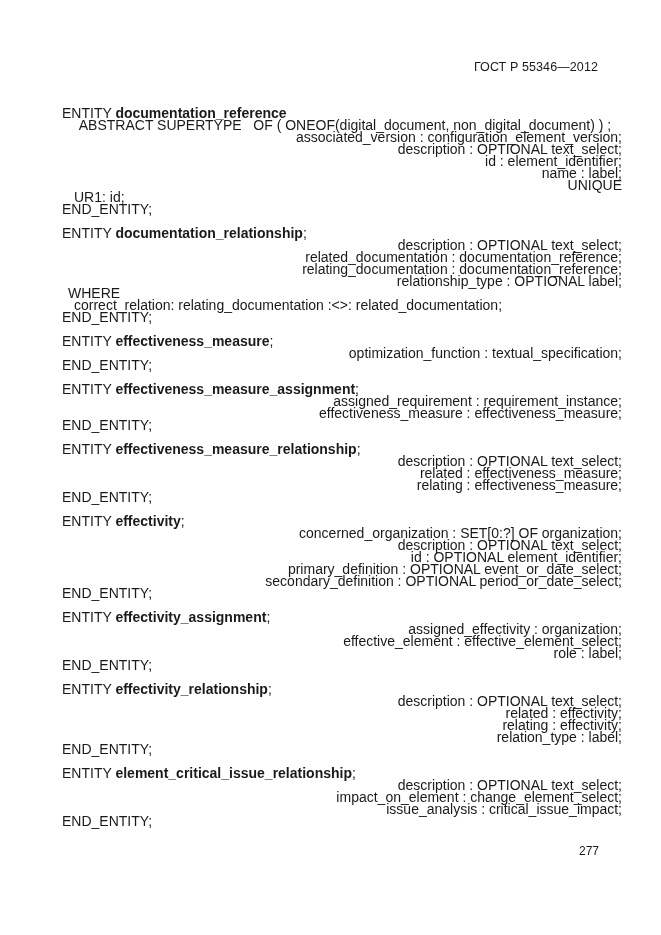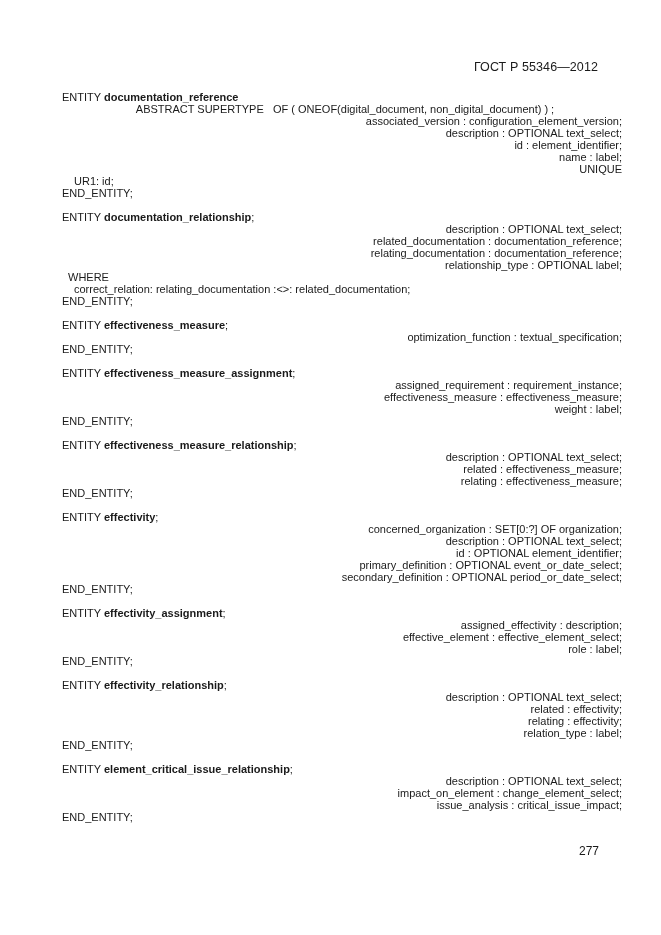--- a/index.html
+++ b/index.html
@@ -1,19 +1,19 @@
 <!DOCTYPE html>
 <html><head>
   <meta charset="utf-8">
   <style>
     html, body { margin: 0; padding: 0; background: #ffffff; }
     body { width: 661px; height: 935px; position: relative; overflow: hidden;
            font-family: "Liberation Sans", sans-serif; color: #1a1a1a; }
     .header { position: absolute; top: 60px; right: 63px; font-weight: normal; font-size: 12.5px; letter-spacing: 0.1px; }
-    .content { position: absolute; left: 62px; top: 91px; width: 560px; font-size: 11px; line-height: 12px; }
+    .content { position: absolute; left: 62px; top: 107px; width: 560px; font-size: 14px; line-height: 12px; }
     .entity { margin: 0 0 12px 0; }
     .line { white-space: pre; height: 12px; }
     .kw { }
     .name { font-weight: bold; }
     .attr { padding-left: 9px; text-align: right; }
     .sub { padding-left: 6px; }
     .sub2 { padding-left: 12px; }
     .ind1 { padding-left: 6px; text-align: center; }
     .pagenum { position: absolute; left: 579px; top: 844px; font-size: 12px; }
   </style>
@@ -46,42 +46,41 @@
     </div>
     <div class="entity">
       <div class="line"><span class="kw">ENTITY </span><span class="name">effectiveness_measure</span><span>;</span></div>
       <div class="line attr">optimization_function : textual_specification;</div>
       <div class="line">END_ENTITY;</div>
     </div>
     <div class="entity">
       <div class="line"><span class="kw">ENTITY </span><span class="name">effectiveness_measure_assignment</span><span>;</span></div>
       <div class="line attr">assigned_requirement : requirement_instance;</div>
       <div class="line attr">effectiveness_measure : effectiveness_measure;</div>
-      <div class="line attr">weight : label;</div>
       <div class="line">END_ENTITY;</div>
     </div>
     <div class="entity">
       <div class="line"><span class="kw">ENTITY </span><span class="name">effectiveness_measure_relationship</span><span>;</span></div>
       <div class="line attr">description : OPTIONAL text_select;</div>
       <div class="line attr">related : effectiveness_measure;</div>
       <div class="line attr">relating : effectiveness_measure;</div>
       <div class="line">END_ENTITY;</div>
     </div>
     <div class="entity">
       <div class="line"><span class="kw">ENTITY </span><span class="name">effectivity</span><span>;</span></div>
       <div class="line attr">concerned_organization : SET[0:?] OF organization;</div>
       <div class="line attr">description : OPTIONAL text_select;</div>
       <div class="line attr">id : OPTIONAL element_identifier;</div>
       <div class="line attr">primary_definition : OPTIONAL event_or_date_select;</div>
       <div class="line attr">secondary_definition : OPTIONAL period_or_date_select;</div>
       <div class="line">END_ENTITY;</div>
     </div>
     <div class="entity">
       <div class="line"><span class="kw">ENTITY </span><span class="name">effectivity_assignment</span><span>;</span></div>
-      <div class="line attr">assigned_effectivity : description;</div>
+      <div class="line attr">assigned_effectivity : organization;</div>
       <div class="line attr">effective_element : effective_element_select;</div>
       <div class="line attr">role : label;</div>
       <div class="line">END_ENTITY;</div>
     </div>
     <div class="entity">
       <div class="line"><span class="kw">ENTITY </span><span class="name">effectivity_relationship</span><span>;</span></div>
       <div class="line attr">description : OPTIONAL text_select;</div>
       <div class="line attr">related : effectivity;</div>
       <div class="line attr">relating : effectivity;</div>
       <div class="line attr">relation_type : label;</div>

